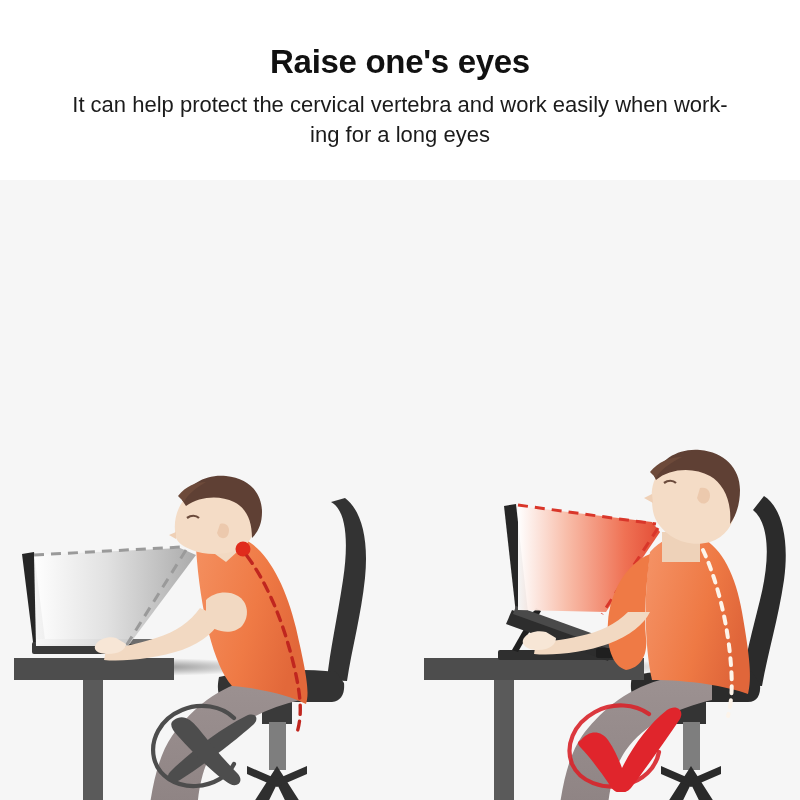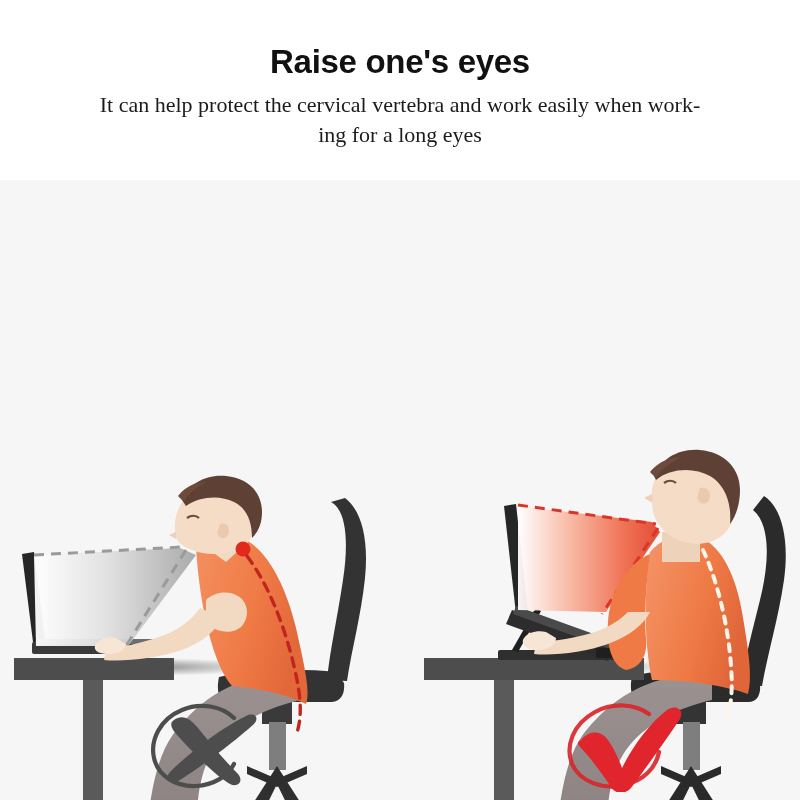--- a/index.html
+++ b/index.html
@@ -33,21 +33,20 @@
     letter-spacing: -0.3px;
     line-height: 1.1;
   }
   #subtitle {
     margin: 0;
     padding-top: 10px;
     font-size: 22px;
     font-weight: normal;
     color: #1b1b1b;
     line-height: 1.35;
-    font-family: Liberation Serif, serif;
   }
   #subtitle .line { display: block; }
 
   
   #illustration {
     position: absolute;
     left: 0; top: 180px;
     width: 800px;
     height: 620px;
     background: #f6f6f6;

